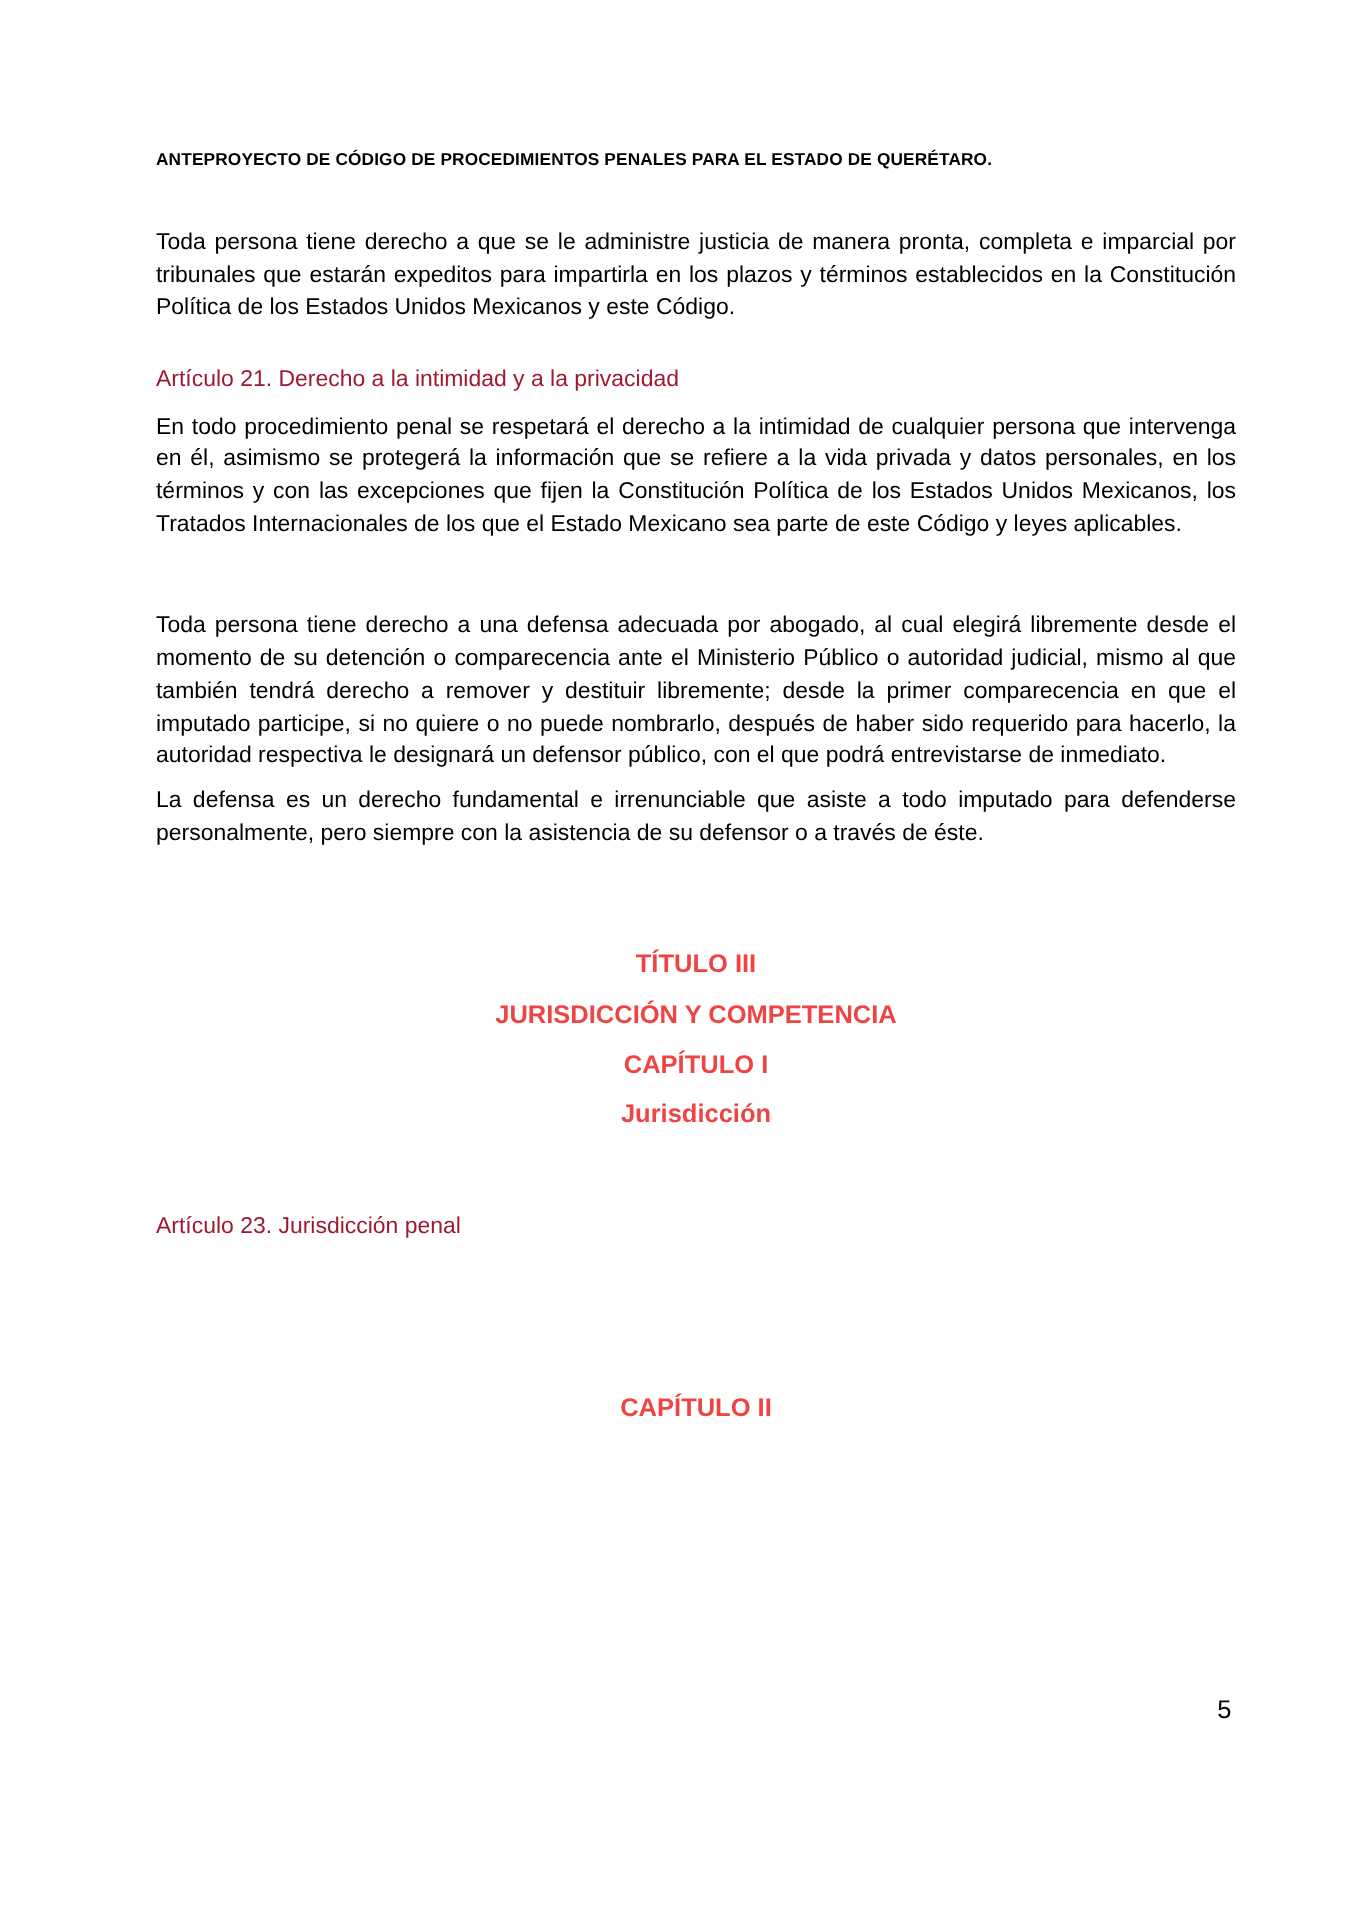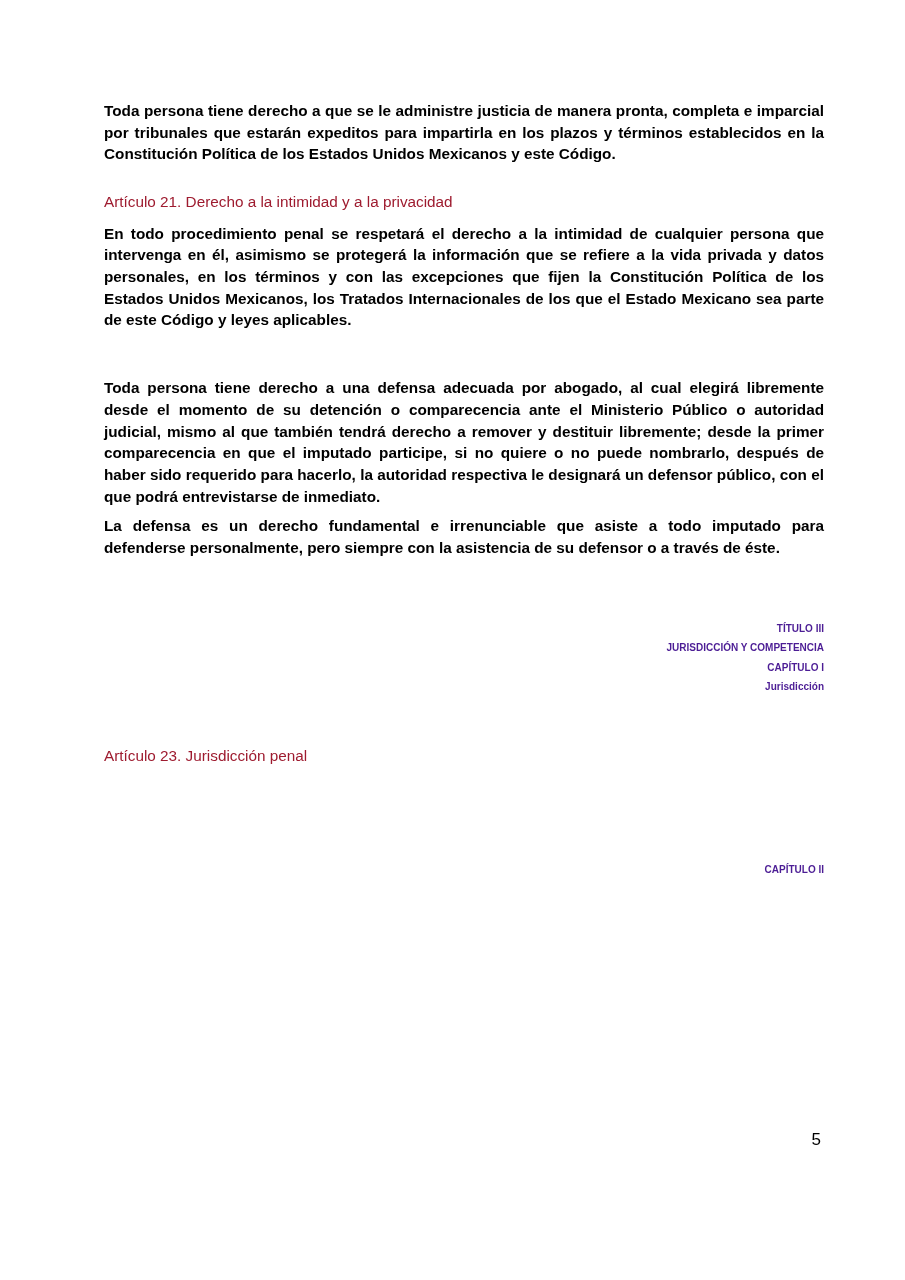--- a/index.html
+++ b/index.html
@@ -31,40 +31,39 @@
     margin: 0 0 36px 0;
     line-height: 1.3;
   }
   p.body-text {
     font-size: 15.3px;
     line-height: 1.42;
     text-align: justify;
     margin: 0 0 0 0;
     color: #000000;
     text-justify: inter-word;
-    font-weight: bold;
   }
   .article-heading {
     color: #9e1b2f;
     font-weight: normal;
     font-size: 15.3px;
     margin: 0;
     line-height: 1.4;
   }
   .spacer-26 { height: 26px; }
   .spacer-10 { height: 10px; }
   .spacer-8  { height: 8px; }
   .spacer-36 { height: 36px; }
   .spacer-48 { height: 48px; }
   .spacer-60 { height: 60px; }
   .center-block {
-    text-align: right;
-    color: #4c1d95;
+    text-align: center;
+    color: #ef4444;
     font-weight: bold;
-    font-size: 10px;
+    font-size: 17px;
     line-height: 1.95;
   }
   .center-line {
     display: block;
   }
   .art22-row {
     display: block;
     margin-left: -24px;
   }
   .art22-num {
@@ -80,20 +79,21 @@
     font-family: "Liberation Sans", sans-serif;
   }
 </style>
 </head>
 <body>
 
 <div class="page">
 
   <div class="content">
 
+    <div class="doc-header">ANTEPROYECTO DE CÓDIGO DE PROCEDIMIENTOS PENALES PARA EL ESTADO DE QUERÉTARO.</div>
 
     <p class="body-text">Toda persona tiene derecho a que se le administre justicia de manera pronta, completa e imparcial por tribunales que estarán expeditos para impartirla en los plazos y términos establecidos en la Constitución Política de los Estados Unidos Mexicanos y este Código.</p>
 
     <div class="spacer-26"></div>
 
     <div class="article-heading">Artículo 21.  Derecho a la intimidad y a la privacidad</div>
 
     <div class="spacer-10"></div>
 
     <p class="body-text">En todo procedimiento penal se respetará el derecho a la intimidad de cualquier persona que intervenga en él, asimismo se protegerá la información que se refiere a la vida privada y datos personales, en los términos y con las excepciones que fijen la Constitución Política de los Estados Unidos Mexicanos,  los Tratados Internacionales de los que el Estado Mexicano sea parte de este Código y leyes aplicables.</p>

